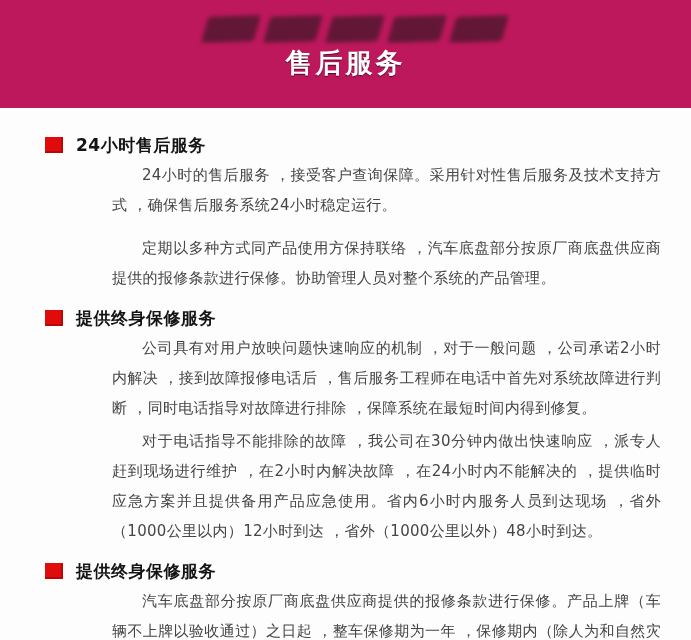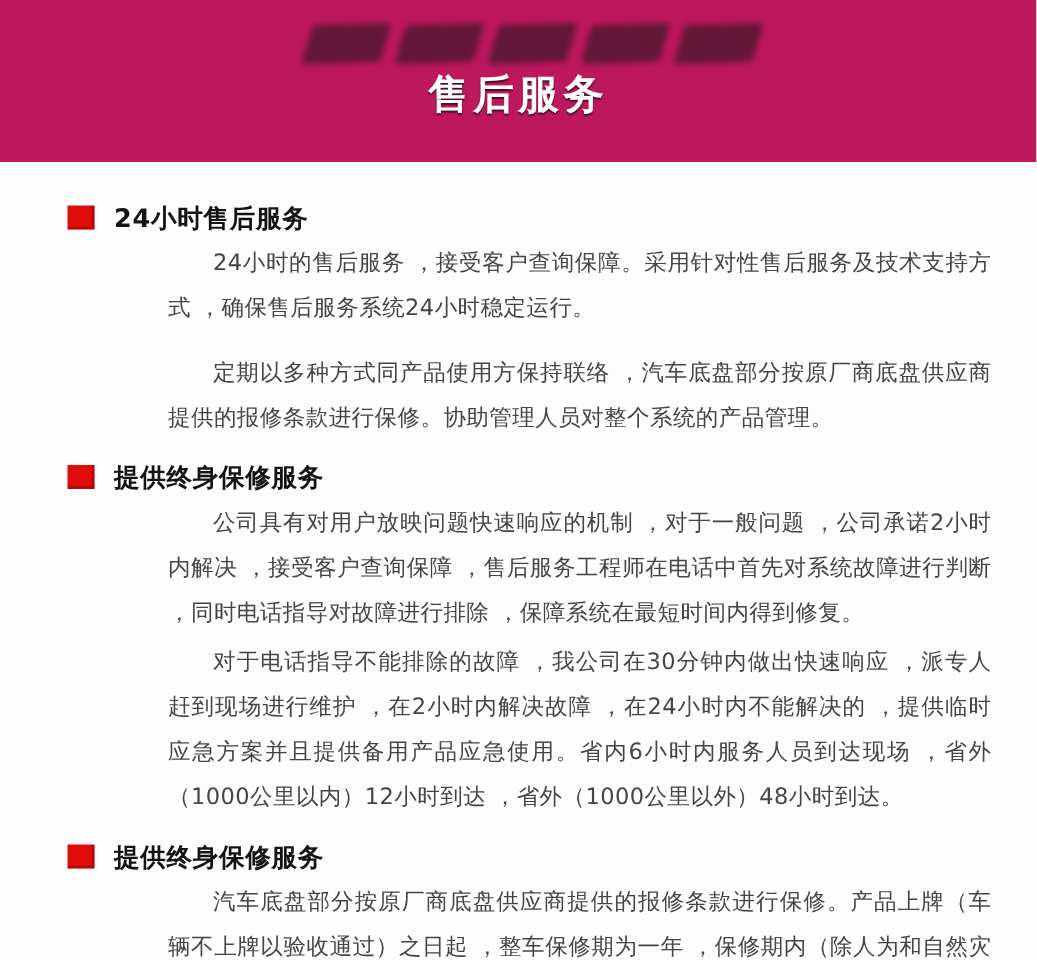--- a/index.html
+++ b/index.html
@@ -114,21 +114,21 @@
 
     <div class="section">
       <p class="paragraph">定期以多种方式同产品使用方保持联络 ，汽车底盘部分按原厂商底盘供应商提供的报修条款进行保修。协助管理人员对整个系统的产品管理。</p>
     </div>
 
     <div class="section">
       <div class="heading-row">
         <span class="bullet" style="background: rgb(224, 11, 11);"></span>
         <span class="heading">提供终身保修服务</span>
       </div>
-      <p class="paragraph">公司具有对用户放映问题快速响应的机制 ，对于一般问题 ，公司承诺2小时内解决 ，接受客户查询保障 ，售后服务工程师在电话中首先对系统故障进行判断 ，同时电话指导对故障进行排除 ，保障系统在最短时间内得到修复。</p>
+      <p class="paragraph">公司具有对用户放映问题快速响应的机制 ，对于一般问题 ，公司承诺2小时内解决 ，接到故障报修电话后 ，售后服务工程师在电话中首先对系统故障进行判断 ，同时电话指导对故障进行排除 ，保障系统在最短时间内得到修复。</p>
       <p class="paragraph">对于电话指导不能排除的故障 ，我公司在30分钟内做出快速响应 ，派专人赶到现场进行维护 ，在2小时内解决故障 ，在24小时内不能解决的 ，提供临时应急方案并且提供备用产品应急使用。省内6小时内服务人员到达现场 ，省外（1000公里以内）12小时到达 ，省外（1000公里以外）48小时到达。</p>
     </div>
 
     <div class="section">
       <div class="heading-row">
         <span class="bullet" style="background: rgb(224, 11, 11);"></span>
         <span class="heading">提供终身保修服务</span>
       </div>
       <p class="paragraph">汽车底盘部分按原厂商底盘供应商提供的报修条款进行保修。产品上牌（车辆不上牌以验收通过）之日起 ，整车保修期为一年 ，保修期内（除人为和自然灾害损坏外）免费保修 ，提供终身保修服务 ，终身负责维修、保养 ，配件只收成本价。</p>
     </div>

